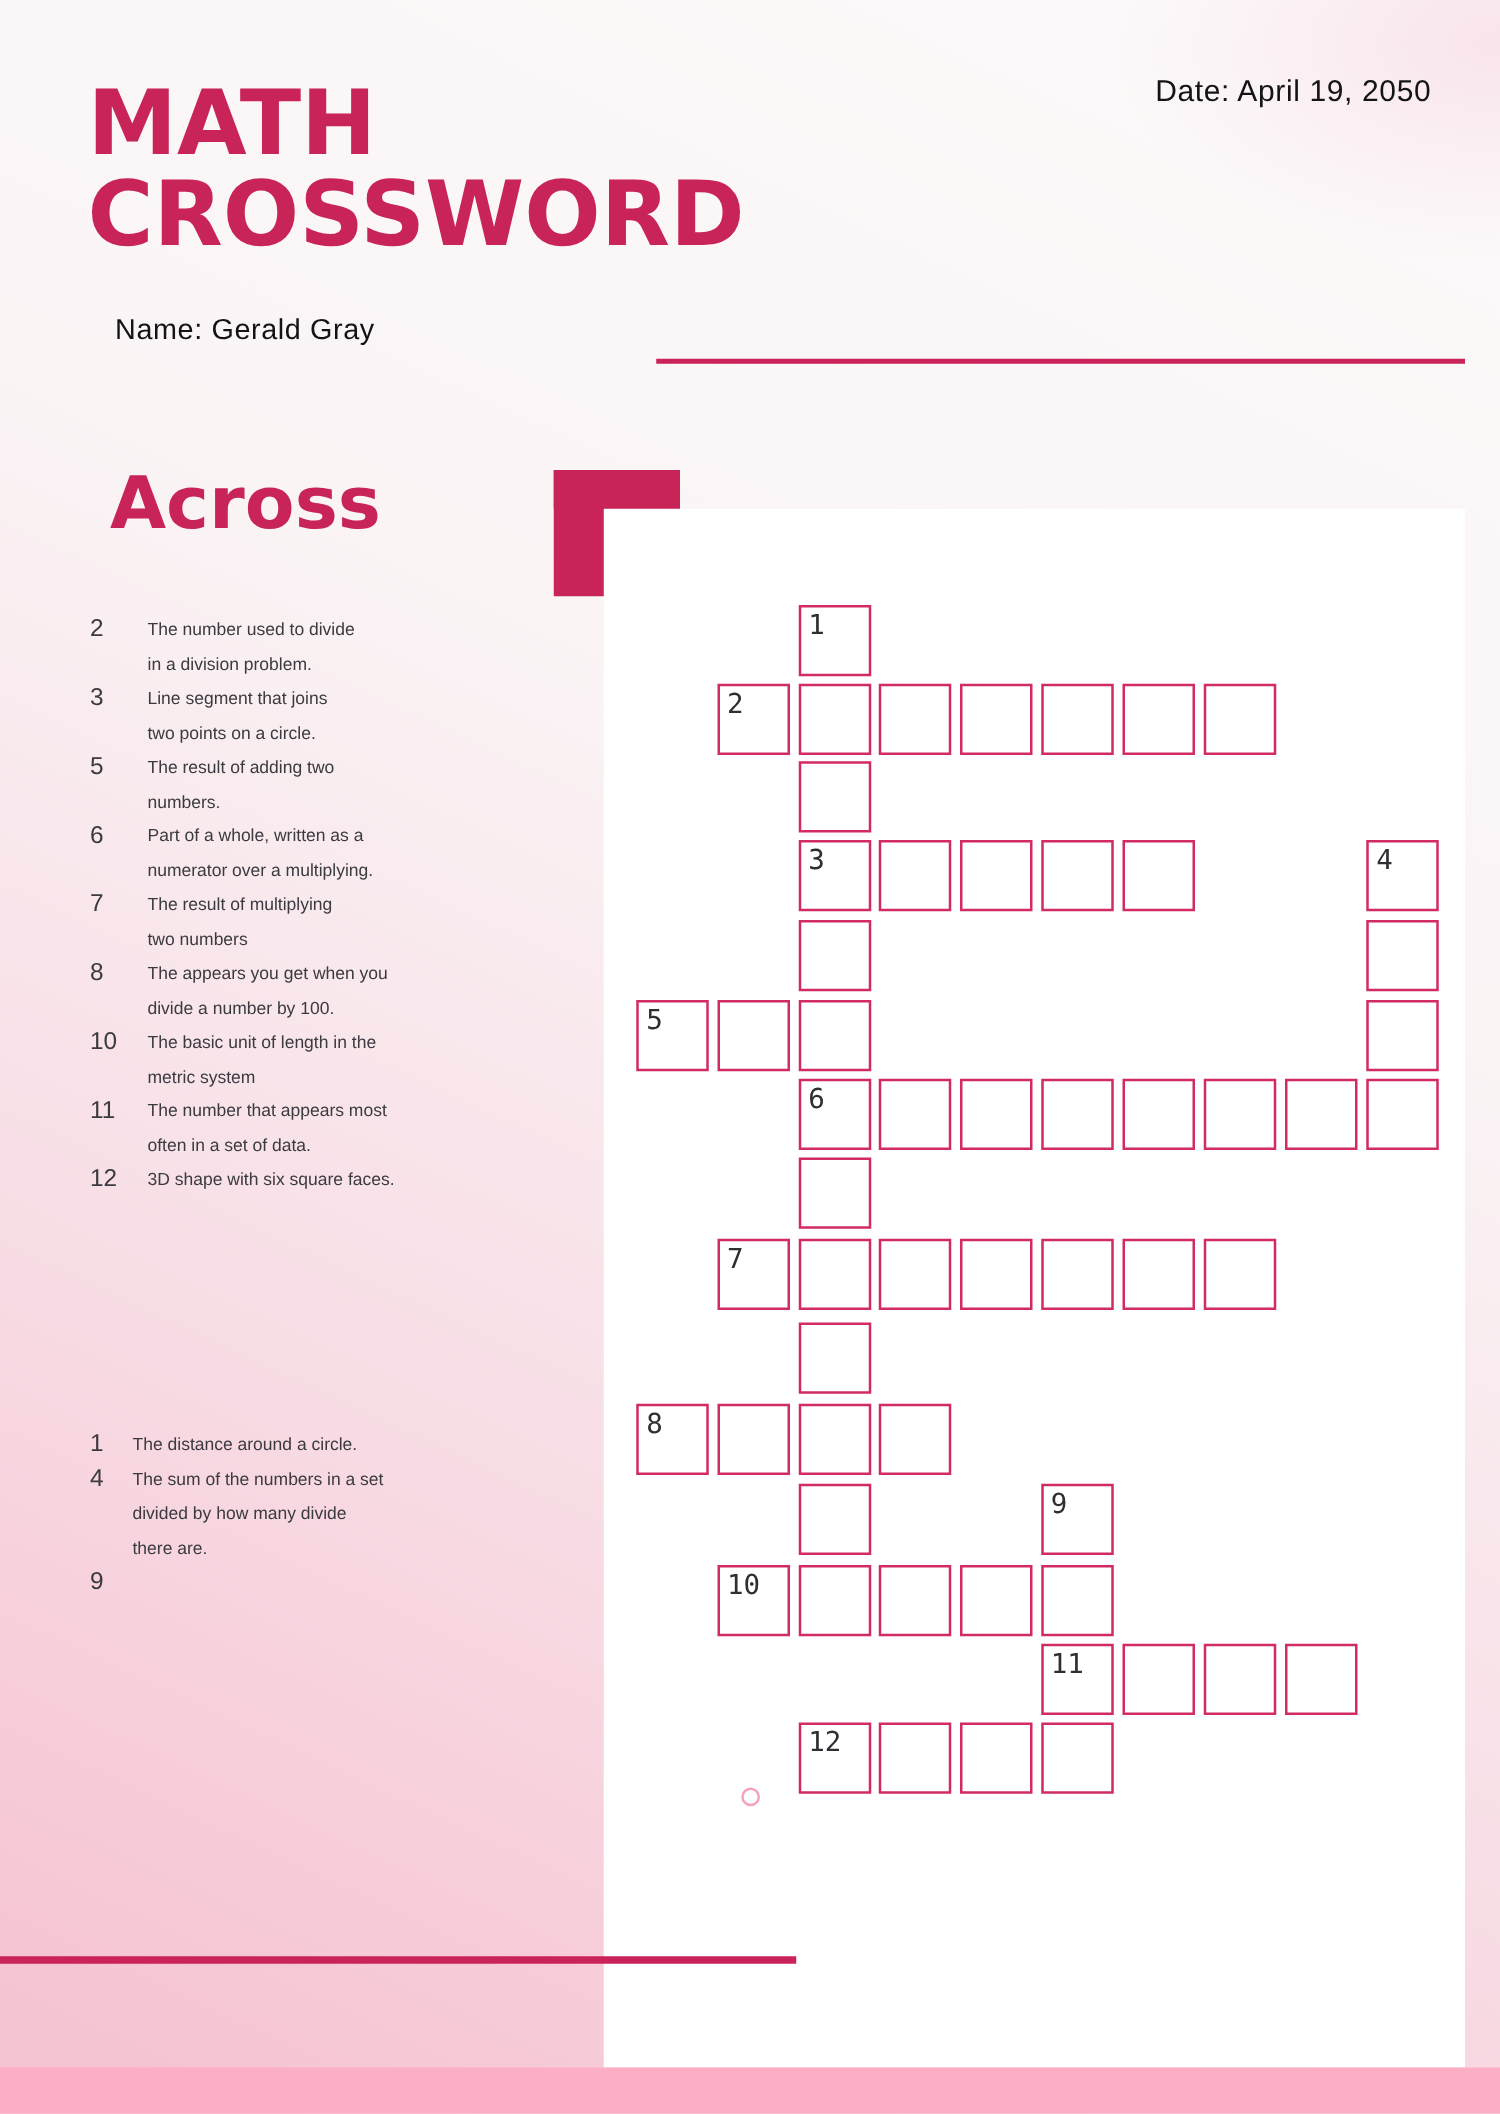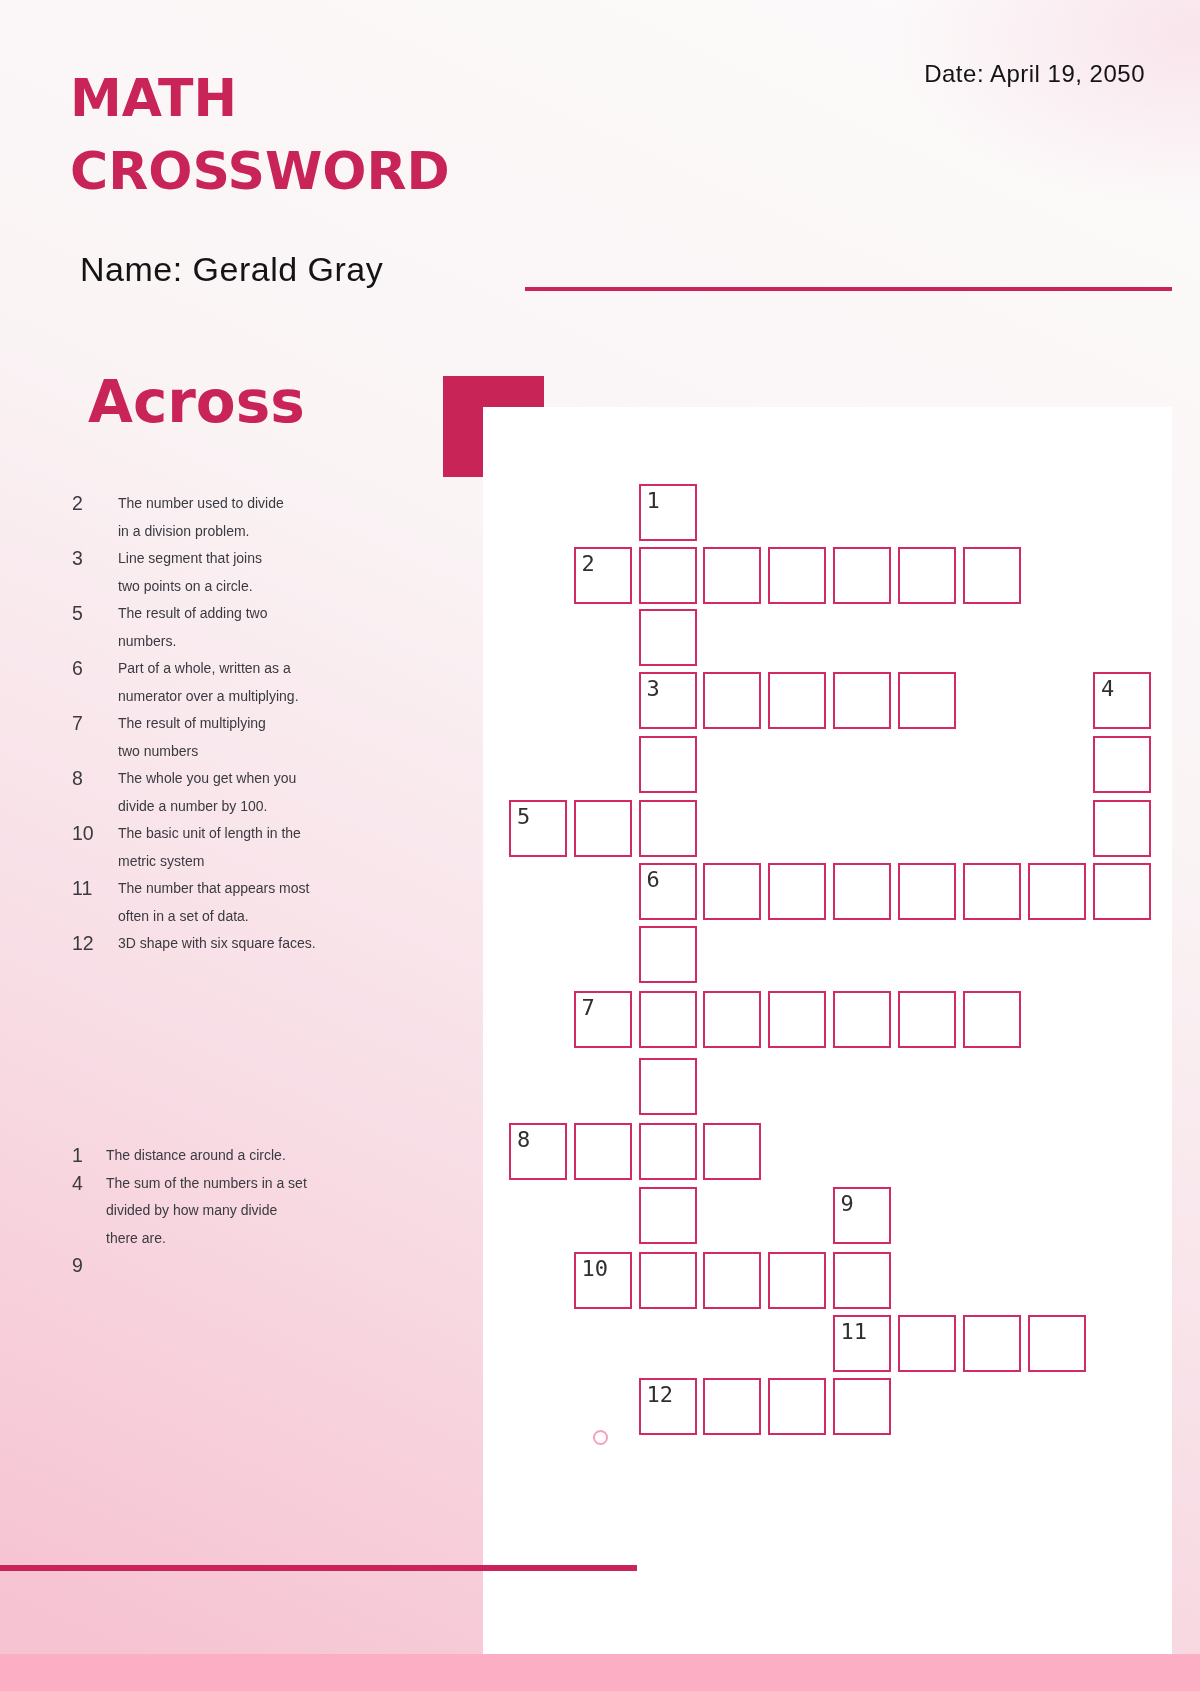--- a/index.html
+++ b/index.html
@@ -12,26 +12,26 @@
       radial-gradient(500px 280px at 100% 2%, rgba(248,223,231,.8), rgba(248,223,231,0) 62%),
       linear-gradient(205deg, #fcfafa 4%, #faf4f5 38%, #f8dde5 68%, #f6c3d2 96%);
   }
   .date{
     position:absolute; top:60px; right:55px;
     font-size:24px; letter-spacing:.5px; color:#141414; font-weight:400;
   }
   .title{
     position:absolute; left:70px; top:62px;
     font-family:"DejaVu Sans", sans-serif;
-    font-weight:800; font-size:52px; line-height:73px;
+    font-weight:800; font-size:72px; line-height:73px;
     letter-spacing:0; color:#c82458; white-space:pre-line;
   }
   .name{
-    position:absolute; left:80px; top:250px;
-    font-size:34px; letter-spacing:.5px; color:#141414;
+    position:absolute; left:92px; top:250px;
+    font-size:23px; letter-spacing:.5px; color:#141414;
   }
   .name-line{
     position:absolute; left:525px; top:287px; width:647px; height:4px;
     background:#c9235a;
   }
   .panel{
     position:absolute; left:483px; top:407px; width:689px; height:1247px;
     background:#ffffff;
   }
   .corner-h{position:absolute; left:443px; top:376px; width:101px; height:31px; background:#c82458;}
@@ -117,21 +117,21 @@
         <span class="clue-text">Part of a whole, written as a
 numerator over a multiplying.</span>
       </div>
       <div class="clue">
         <span class="clue-num">7</span>
         <span class="clue-text">The result of multiplying
 two numbers</span>
       </div>
       <div class="clue">
         <span class="clue-num">8</span>
-        <span class="clue-text">The whole you get when you
+        <span class="clue-text">The appears you get when you
 divide a number by 100.</span>
       </div>
       <div class="clue">
         <span class="clue-num">10</span>
         <span class="clue-text">The basic unit of length in the
 metric system</span>
       </div>
       <div class="clue">
         <span class="clue-num">11</span>
         <span class="clue-text">The number that appears most

